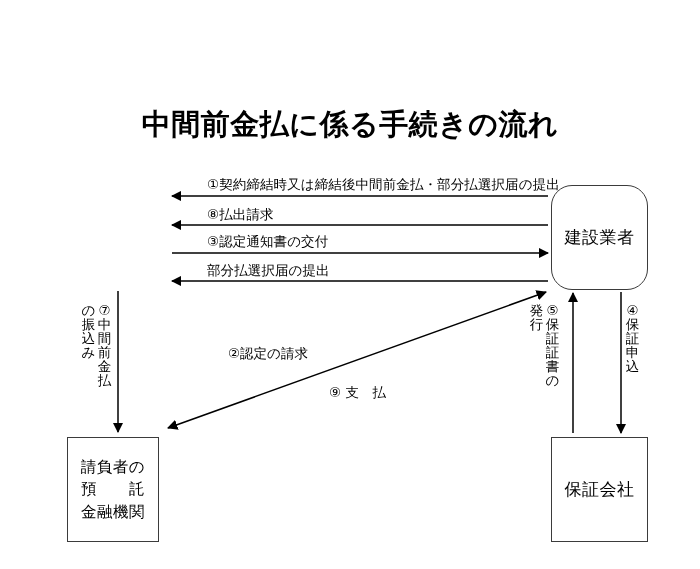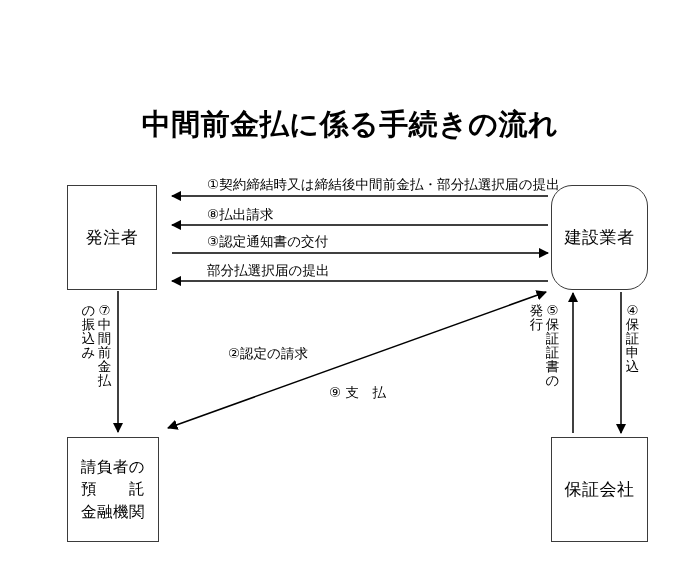--- a/index.html
+++ b/index.html
@@ -141,23 +141,20 @@
 
     <line x1="621" y1="292" x2="621" y2="433" stroke="#000000" stroke-width="1.5" marker-end="url(#arrow-end)"></line>
 
     <line x1="168" y1="428" x2="546" y2="292" stroke="#000000" stroke-width="1.5" marker-start="url(#arrow-start)" marker-end="url(#arrow-end)"></line>
   </svg>
 
   <div class="layer">
 
     <div class="diagram-title">中間前金払に係る手続きの流れ</div>
 
-    <div class="node-box" id="box-orderer">
-      <span class="box-label">発注者</span>
-    </div>
 
     <div class="node-box" id="box-builder">
       <span class="box-label">建設業者</span>
     </div>
 
     <div class="node-box" id="box-bank">
       <span class="box-label">請負者の
 預　　託
 金融機関</span>
     </div>

